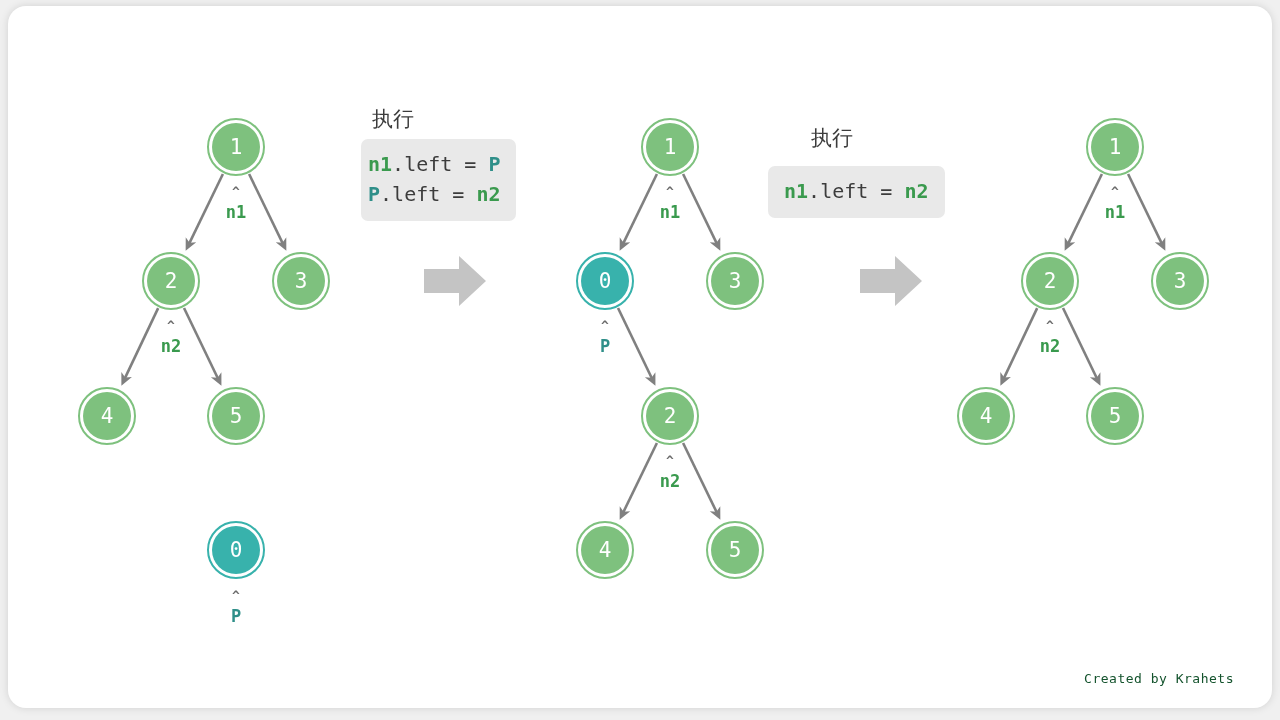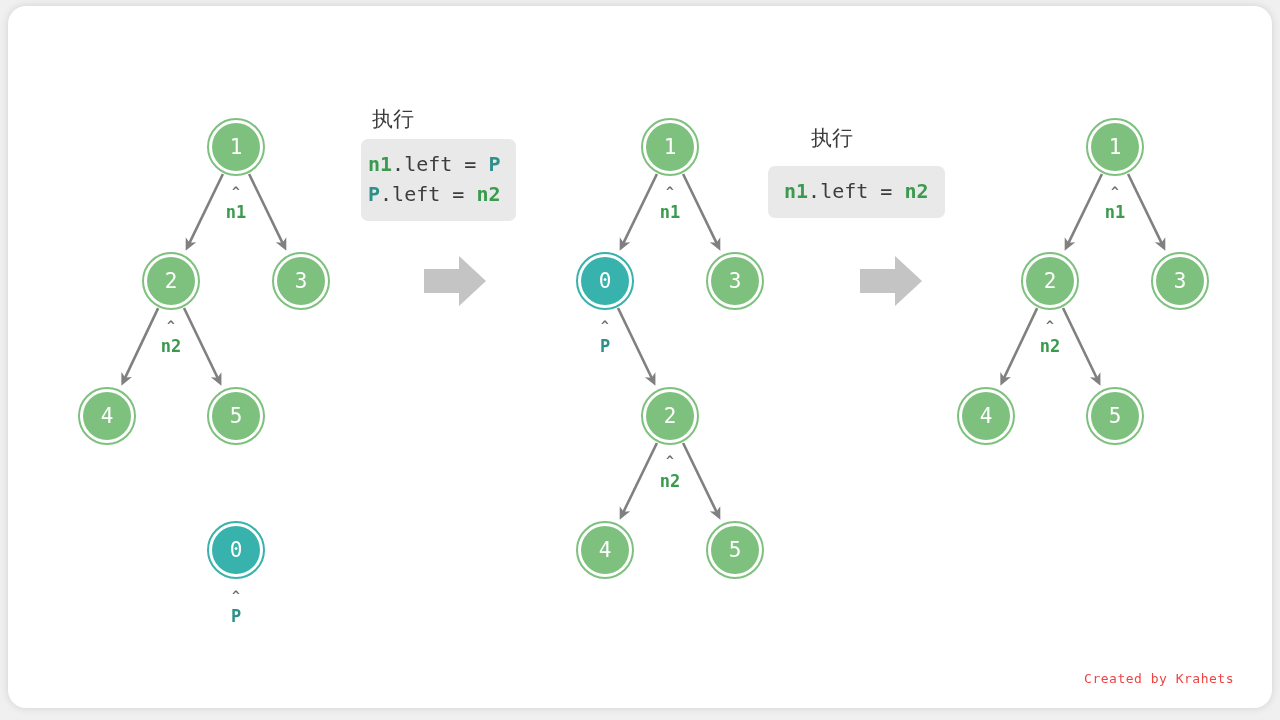--- a/index.html
+++ b/index.html
@@ -123,21 +123,21 @@
   .codebox .v-green { color: #3a9a4e; font-weight: bold; }
   .codebox .v-teal  { color: #2f8f89; font-weight: bold; }
   .codebox .ln { display: block; }
 
   .watermark {
     position: absolute;
     right: 38px;
     bottom: 22px;
     font-family: "DejaVu Sans Mono", monospace;
     font-size: 13px;
-    color: #ef4444;
+    color: #14532d;
     letter-spacing: 0.5px;
   }
 </style>
 </head>
 <body>
 
 <div id="stage">
   <div id="card">
 
     <svg id="svg-layer" viewBox="0 0 1280 720" xmlns="http://www.w3.org/2000/svg">

